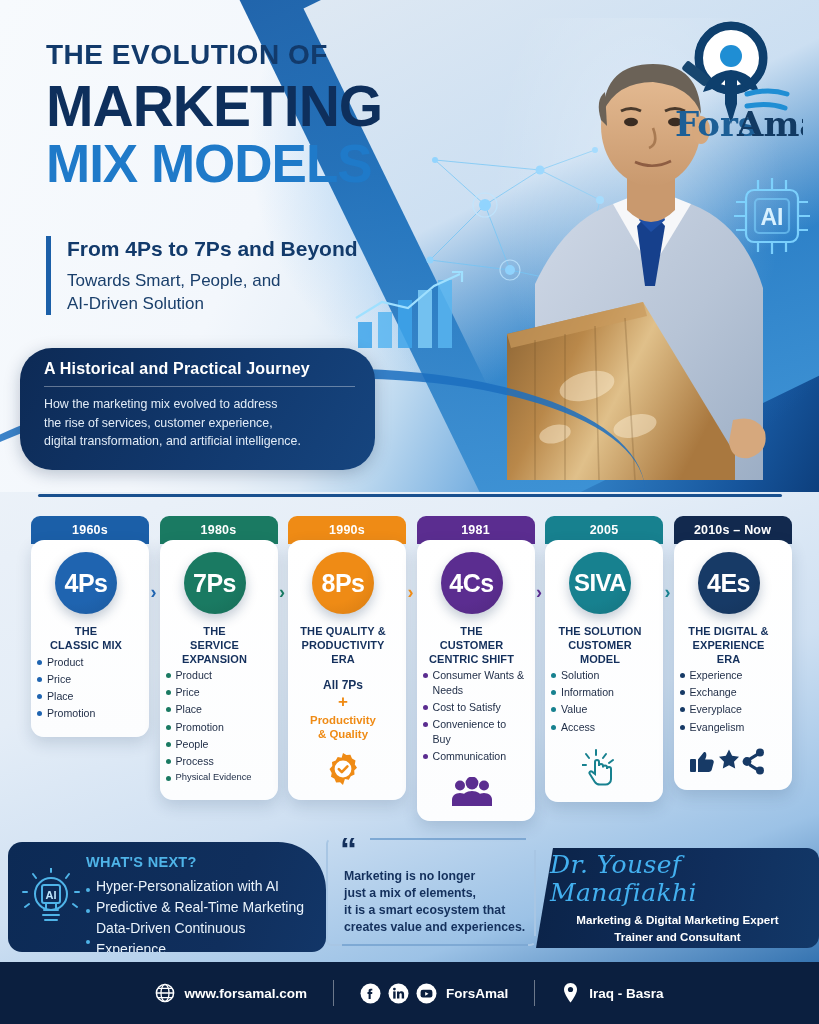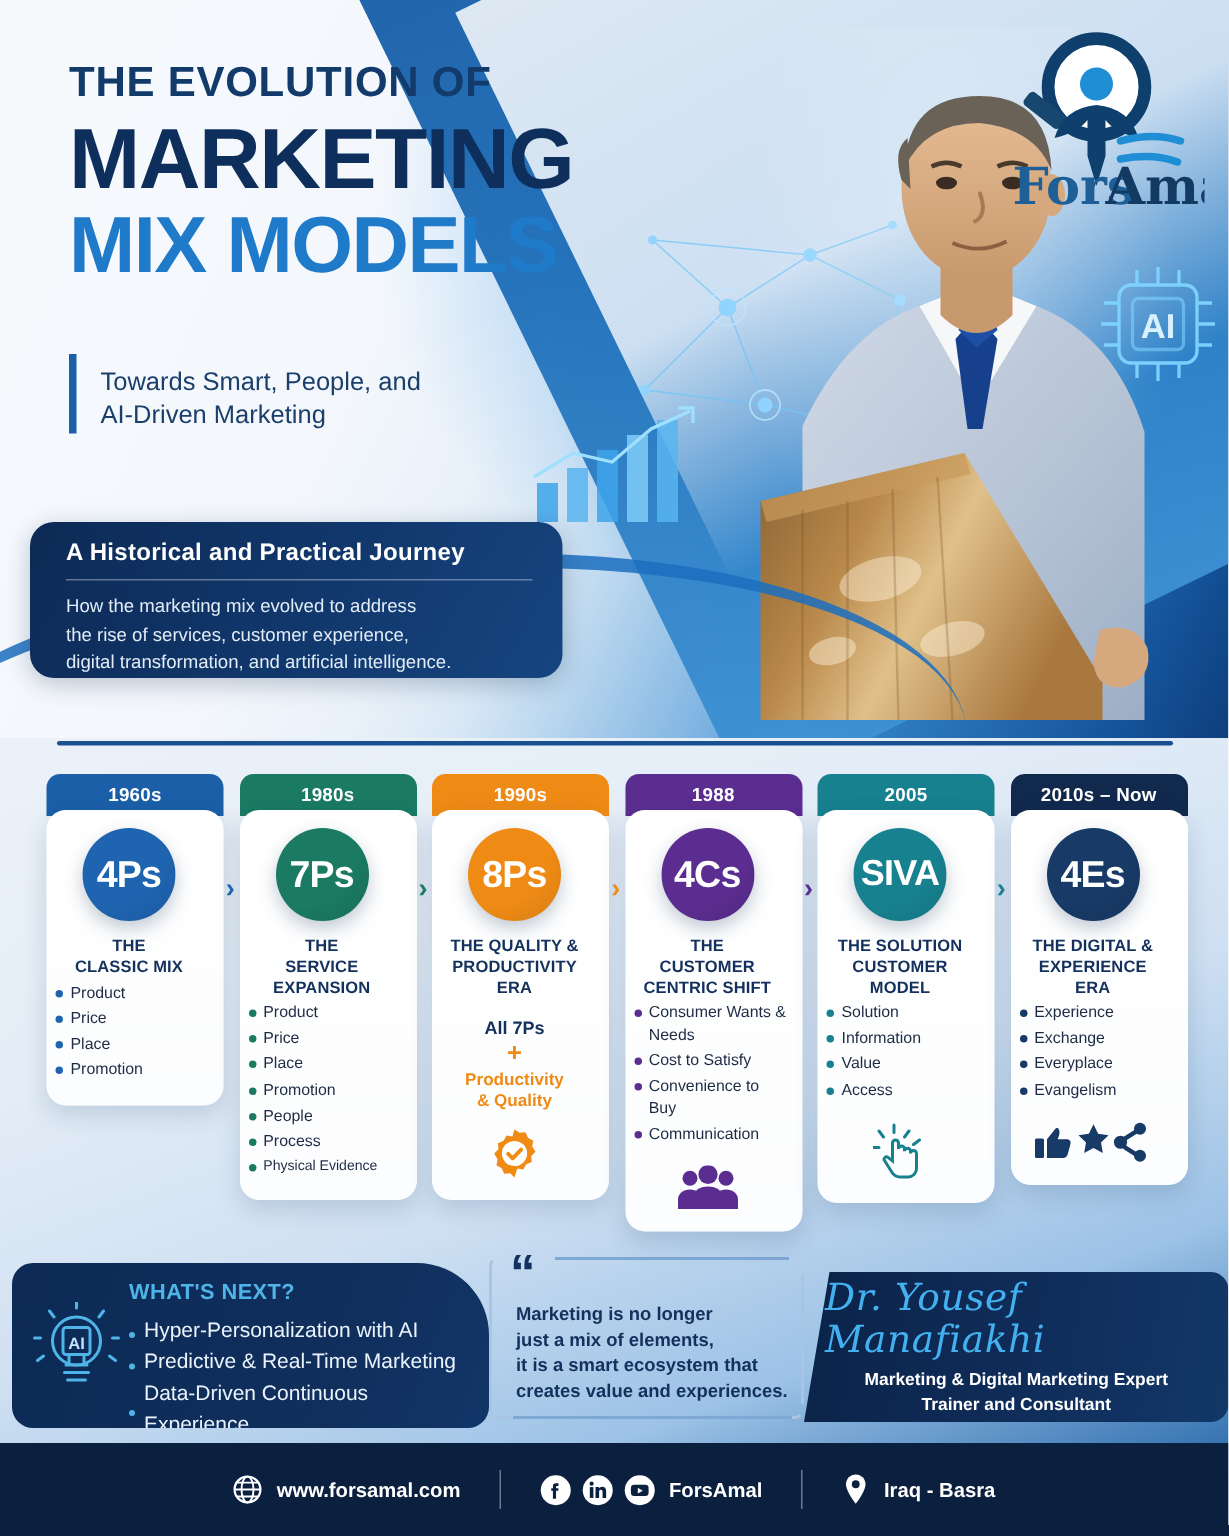--- a/index.html
+++ b/index.html
@@ -91,23 +91,23 @@
   }
 
   .sub-block {
     position:absolute; left:46px; top:236px; width:370px;
     border-left:5px solid #1b5fa8; padding-left:16px;
   }
   .sub1 { font-size:21px; font-weight:700; color:#123a6b; line-height:1.25; }
   .sub2 { font-size:17px; font-weight:400; color:#1a3f6b; line-height:1.32; margin-top:8px; }
 
   .hist-card {
-    position:absolute; left:20px; top:348px; width:355px; height:104px;
+    position:absolute; left:20px; top:348px; width:355px; height:122px;
     background: linear-gradient(120deg,#0d2a55 0%,#11386d 55%,#16457f 100%);
-    border-radius:16px;
+    border-radius:32px;
     padding:12px 20px 12px 24px;
     box-shadow:0 4px 16px rgba(10,35,70,.25);
   }
   .hist-title { font-size:16px; font-weight:700; color:#ffffff; letter-spacing:.2px; }
   .hist-rule { height:1px; background:rgba(255,255,255,.35); margin:8px 0 8px 0; }
   .hist-body { font-size:12.4px; color:#e2ecf7; line-height:1.5; }
 
   
   .divider {
     position:absolute; left:38px; top:494px; width:744px; height:3px;
@@ -358,23 +358,24 @@
     <div class="hero-swoosh"></div>
   </div>
 
   <div class="title-block">
     <div class="t-eyebrow">THE EVOLUTION OF</div>
     <div class="t-main">MARKETING</div>
     <div class="t-main2">MIX MODELS</div>
   </div>
 
   <div class="sub-block">
+    <div class="sub1">From 4Ps to 7Ps and Beyond</div>
     <div class="sub2">
       <div>Towards Smart, People, and</div>
-      <div>AI-Driven Marketing</div>
+      <div>AI-Driven Solution</div>
     </div>
   </div>
 
   <div class="hist-card">
     <div class="hist-title">A Historical and Practical Journey</div>
     <div class="hist-rule"></div>
     <div class="hist-body">
       <div>How the marketing mix evolved to address</div>
       <div>the rise of services, customer experience,</div>
       <div>digital transformation, and artificial intelligence.</div>
@@ -486,21 +487,21 @@
      <path d="M17 1l3.4 2.1 4-.3 1.6 3.7 3.5 2-.7 3.9 2.2 3.4-2.8 2.8.3 4-3.7 1.6-2 3.5-3.9-.7L17 33l-2.9-2.8-4 .3-1.6-3.7-3.5-2 .7-3.9L3.5 17l2.8-2.9-.3-4 3.7-1.6 2-3.5 3.9.7z" fill="#ef8b15"></path>
      <circle cx="17" cy="17" r="8.4" fill="#fff"></circle>
      <path d="M12.8 17.2l3 3 5.6-5.8" stroke="#ef8b15" stroke-width="2.6" fill="none" stroke-linecap="round" stroke-linejoin="round"></path>
    </svg>
           </div>
     </div>
       </div>
       <div class="chev" style="left: 376.5px; color: rgb(239, 139, 21);">›</div>
       <div class="card" style="left: 385.5px;">
     <div class="card-badge" style="background:#5b2d90">
-      <span>1988</span>
+      <span>1981</span>
     </div>
     <div class="card-body">
       <div class="circle lg" style="background:radial-gradient(circle at 32% 28%, #5b2d90 0%, #5b2d90 55%, rgba(0,0,0,.18) 130%), #5b2d90">
         <span>4Cs</span>
       </div>
       <div class="card-title">
             <div>THE</div>
             <div>CUSTOMER</div>
             <div>CENTRIC SHIFT</div>
           </div>

